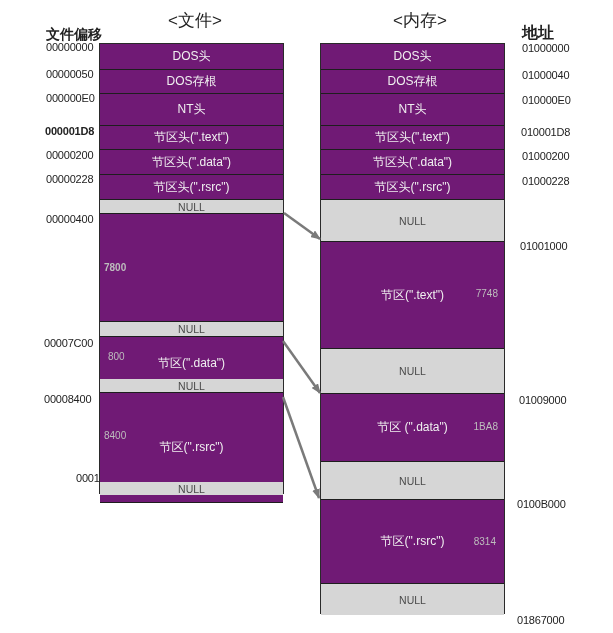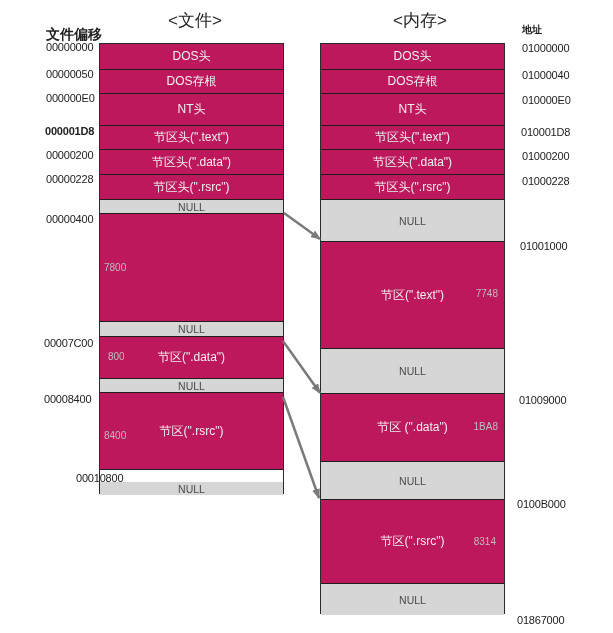--- a/index.html
+++ b/index.html
@@ -7,32 +7,32 @@
          font-family: "Liberation Sans", "DejaVu Sans", sans-serif; color: #222; }
   .abs { position: absolute; }
   .col-title { font-size: 17px; color: #222; text-align: center; }
   .axis-title { font-size: 14px; font-weight: bold; color: #222; }
   .offset { font-size: 11px; color: #222; letter-spacing: -0.2px; }
   .box { position: absolute; border: 1px solid #2a2a2a; box-sizing: border-box; }
   .seg { position: absolute; left: 0; right: 0; box-sizing: border-box;
          display: flex; align-items: center; justify-content: center;
          border-bottom: 1.5px solid #1e1e1e; font-size: 12px; }
   .seg:last-child { border-bottom: none; }
-  .dark { background: #be185d; color: #f0f0f0; }
+  .dark { background: #701a75; color: #f0f0f0; }
   .light { background: #d6d6d6; color: #4a4a4a; font-size: 10.5px; }
   .size { position: absolute; font-size: 10px; color: #bdbdbd; }
   svg.arrows { position: absolute; left: 0; top: 0; pointer-events: none; }
 </style>
 </head>
 <body>
 
 <div class="abs col-title" style="left:150px; top:9px; width:90px;">&lt;文件&gt;</div>
 <div class="abs col-title" style="left:375px; top:9px; width:90px;">&lt;内存&gt;</div>
 <div class="abs axis-title" style="left:46px; top:26px;">文件偏移</div>
-<div class="abs axis-title" style="left:522px; top:23px; font-size:10px;">地址</div>
+<div class="abs axis-title" style="left:522px; top:23px; font-size:16px;">地址</div>
 
 <div class="abs offset" style="left:46px; top:41px;">00000000</div>
 <div class="abs offset" style="left:46px; top:68px;">00000050</div>
 <div class="abs offset" style="left:46px; top:92px;">000000E0</div>
 <div class="abs offset" style="left:45px; top:125px;font-weight:bold;">000001D8</div>
 <div class="abs offset" style="left:46px; top:149px;">00000200</div>
 <div class="abs offset" style="left:46px; top:173px;">00000228</div>
 <div class="abs offset" style="left:46px; top:213px;">00000400</div>
 <div class="abs offset" style="left:44px; top:337px;">00007C00</div>
 <div class="abs offset" style="left:44px; top:393px;">00008400</div>
@@ -51,29 +51,29 @@
 
 <div class="box" style="left:99px; top:43px; width:185px; height:451px;">
   <div class="seg dark" style="top:0px;   height:26px;">DOS头</div>
   <div class="seg dark" style="top:26px;  height:24px;">DOS存根</div>
   <div class="seg dark" style="top:50px;  height:32px;">NT头</div>
   <div class="seg dark" style="top:82px;  height:24px;">节区头(".text")</div>
   <div class="seg dark" style="top:106px; height:25px;">节区头(".data")</div>
   <div class="seg dark" style="top:131px; height:25px;">节区头(".rsrc")</div>
   <div class="seg light" style="top:156px; height:14px;">NULL</div>
   <div class="seg dark" style="top:170px; height:108px;">
-    <span class="size" style="left:4px; top:48px;">7800</span>
+    <span class="size" style="left:4px; top:48px;font-weight:bold;">7800</span>
   </div>
   <div class="seg light" style="top:278px; height:15px;">NULL</div>
-  <div class="seg dark" style="top:293px; height:42px;">
+  <div class="seg dark" style="top:293px; height:54px;">
     <span class="size" style="left:8px; top:14px;">800</span>
     <span>节区(".data")</span>
   </div>
   <div class="seg light" style="top:335px; height:14px;">NULL</div>
-  <div class="seg dark" style="top:349px; height:77px;">
+  <div class="seg dark" style="top:349px; height:110px;">
     <span class="size" style="left:4px; top:37px;">8400</span>
     <span>节区(".rsrc")</span>
   </div>
   <div class="seg light" style="top:438px; height:13px;">NULL</div>
 </div>
 
 <div class="box" style="left:320px; top:43px; width:185px; height:571px;">
   <div class="seg dark" style="top:0px;   height:26px;">DOS头</div>
   <div class="seg dark" style="top:26px;  height:24px;">DOS存根</div>
   <div class="seg dark" style="top:50px;  height:32px;">NT头</div>

